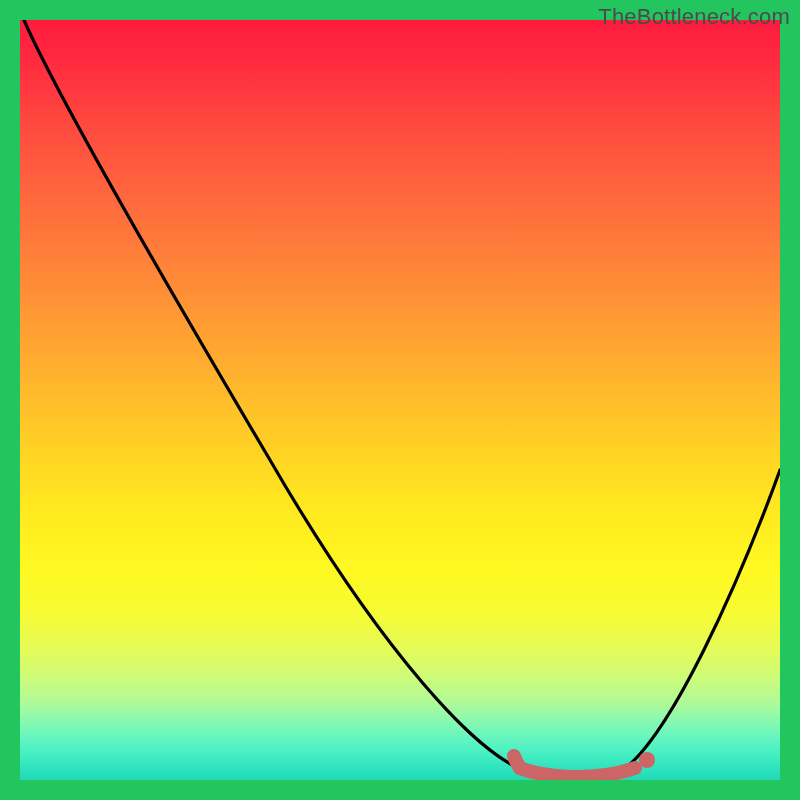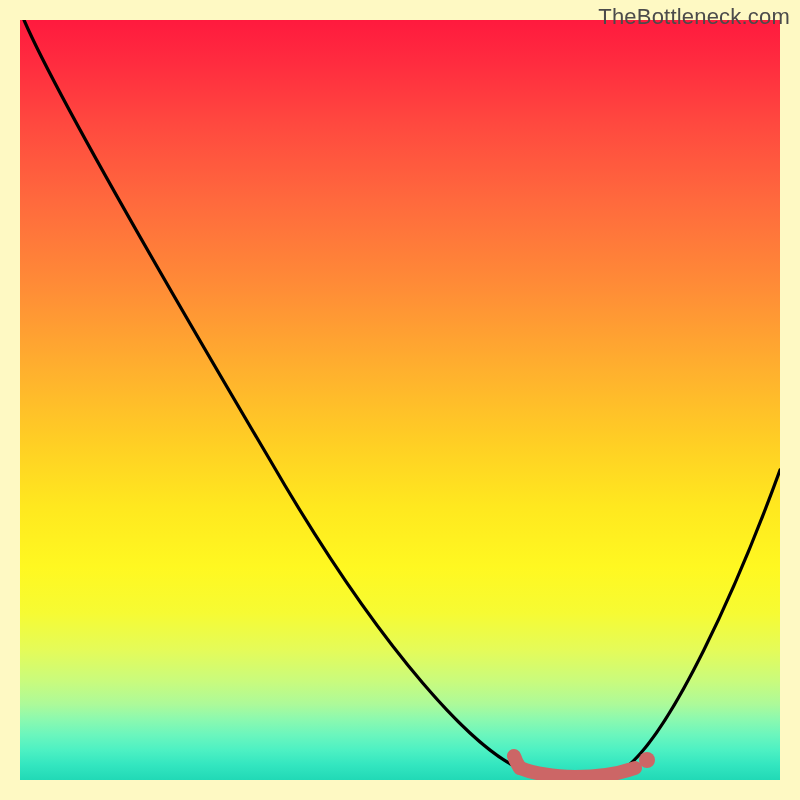--- a/index.html
+++ b/index.html
@@ -10,21 +10,21 @@
     background: #000;
     overflow: hidden;
     font-family: Arial, Helvetica, sans-serif;
   }
   .frame {
     position: absolute;
     left: 0;
     top: 0;
     width: 800px;
     height: 800px;
-    background: #fef9c3;
+    background: #22c55e;
   }
   .plot {
     position: absolute;
     left: 20px;
     top: 20px;
     width: 760px;
     height: 760px;
     overflow: hidden;
   }
   .gradient {

